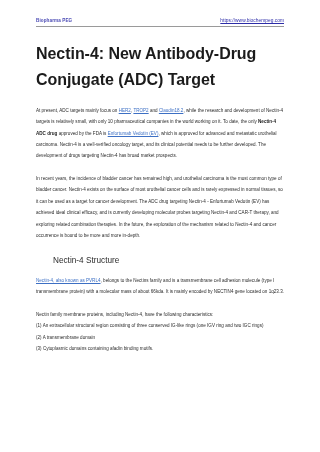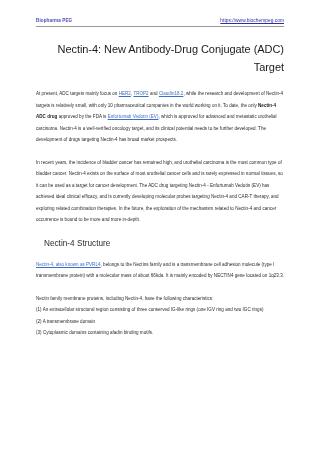--- a/index.html
+++ b/index.html
@@ -43,24 +43,24 @@
     font-size: 4.8px;
     color: #2d2da8;
     text-decoration: underline;
     letter-spacing: 0.05px;
     line-height: 1;
   }
 
   
   .doc-title {
     margin: 14px 0 0 0;
-    font-size: 11px;
-    font-weight: normal;
+    font-size: 16px;
+    font-weight: bold;
     color: #1b1b1b;
-    text-align: right;
+    text-align: left;
     line-height: 1.62;
     letter-spacing: -0.05px;
   }
 
   
   .body-copy {
     margin-top: 12px;
   }
   p.para {
     margin: 0 0 11px 0;
@@ -77,21 +77,21 @@
     color: #3c6fc4;
     text-decoration: underline;
   }
   strong.bold-run {
     font-weight: bold;
     color: #1c1c1c;
   }
 
   
   h2.section-heading {
-    margin: 13px 0 8px 8px;
+    margin: 13px 0 8px 17px;
     font-size: 8.2px;
     font-weight: normal;
     color: #2a2a2a;
     line-height: 1.5;
     letter-spacing: 0.02px;
   }
 
   .list-block p.para {
     margin-bottom: 0;
   }

